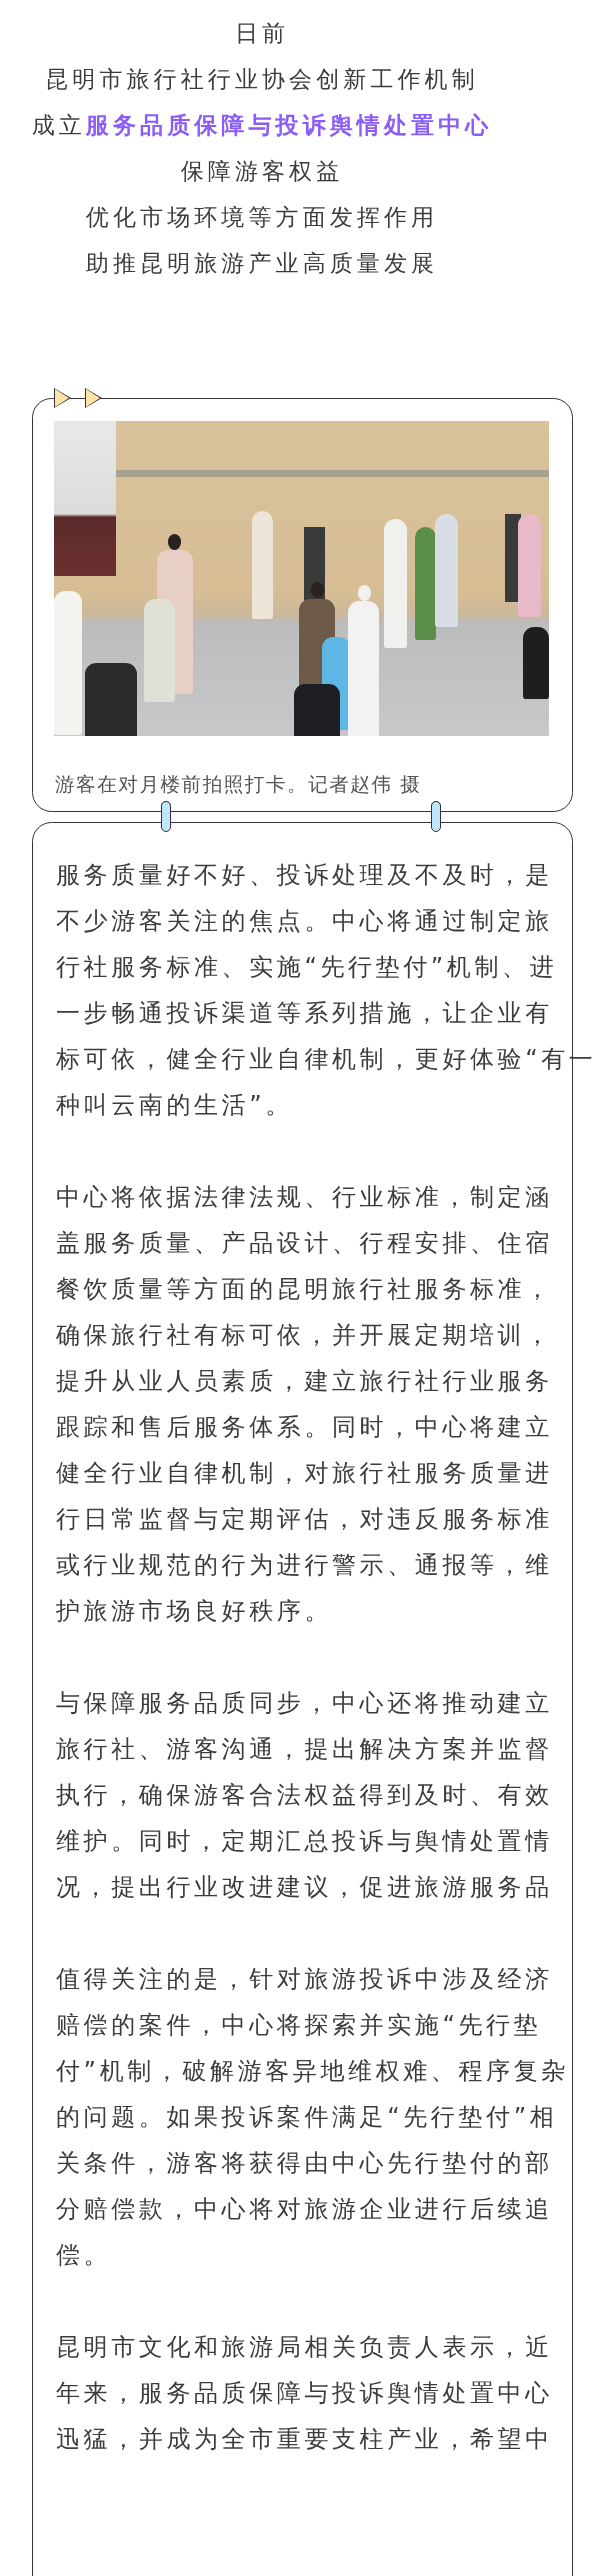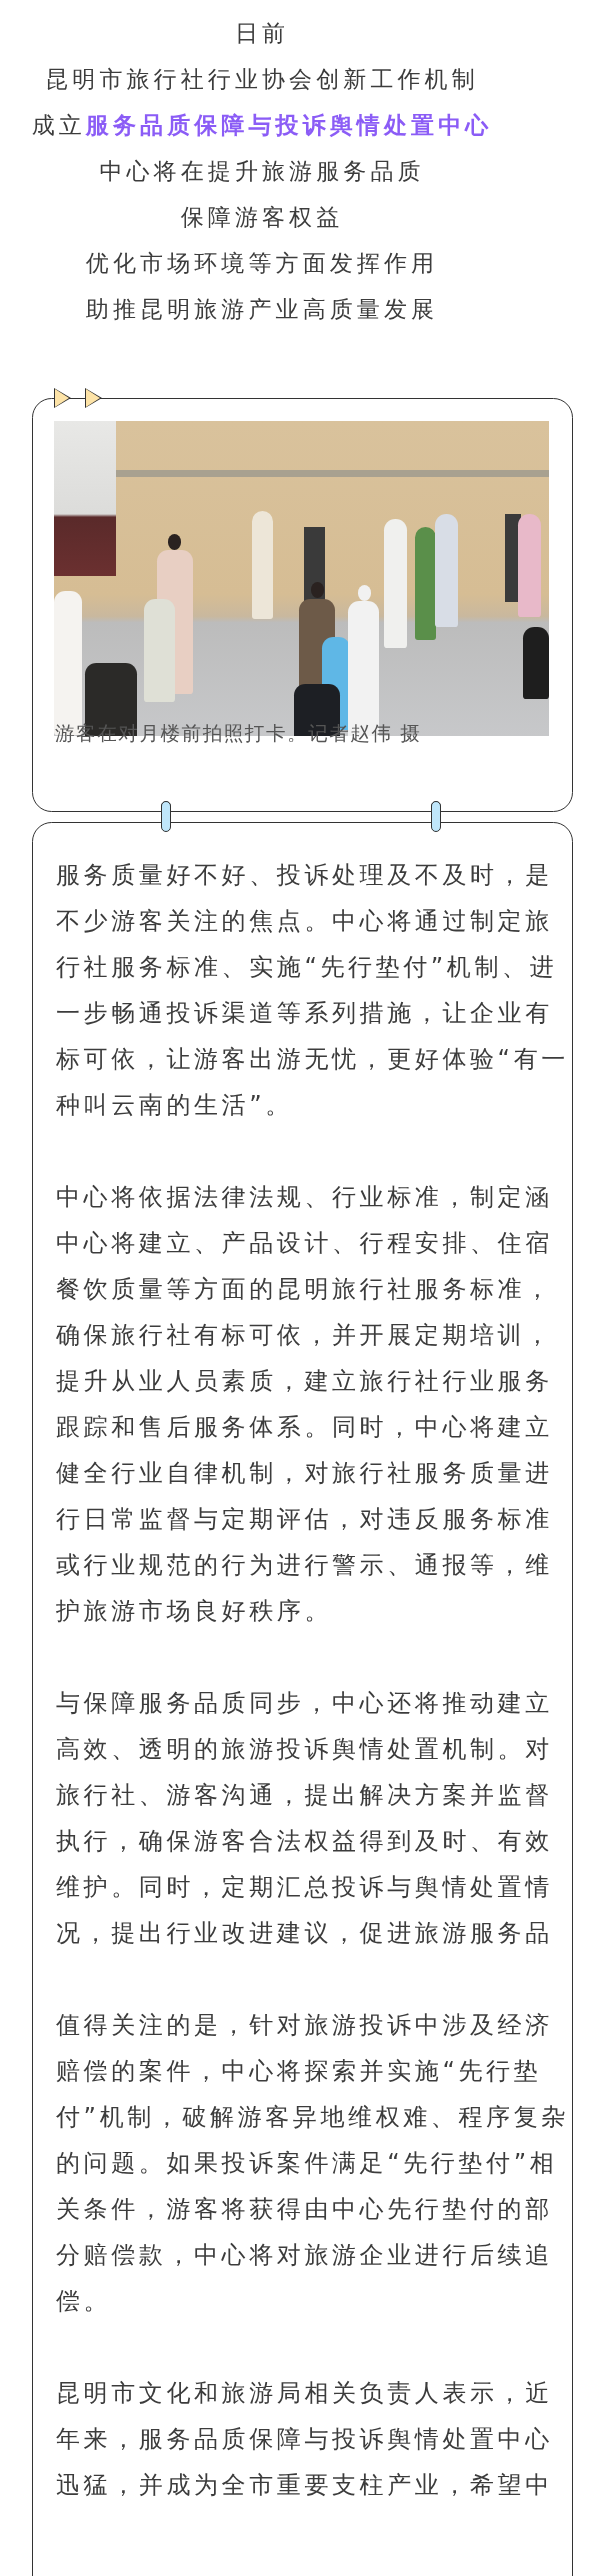--- a/index.html
+++ b/index.html
@@ -19,38 +19,37 @@
          border-top:9.3px solid transparent; border-bottom:9.3px solid transparent; border-left:14px solid #fde3a7; }
 
   .photo { position:absolute; left:54px; top:421px; width:495px; height:315px; overflow:hidden;
            background: linear-gradient(180deg, #d9c29c 0%, #d6bd94 55%, #c9b89e 62%, #bcbcbc 64%, #c7c8ca 100%); }
   .photo .bldg { position:absolute; left:0; top:0; width:62px; height:155px; background:linear-gradient(180deg,#e8e8e6 0%,#dcdcda 60%,#5a2a2a 62%,#6b3030 100%); }
   .photo .ledge { position:absolute; left:62px; top:49px; width:433px; height:7.2px; background:#a8a190; }
   .photo .door { position:absolute; width:20.6px; height:77px; background:#3a3a3a; }
   .photo .person { position:absolute; border-radius:11.3px 11.3px 3.1px 3.1px; }
   .photo .head { position:absolute; width:13.4px; height:15.5px; border-radius:50%; background:#2a2220; }
 
-  .caption { position:absolute; left:55px; top:721px; font-size:19.6px; color:#555555; letter-spacing:1.5px; white-space:nowrap; line-height:25px; }
+  .caption { position:absolute; left:55px; top:772px; font-size:19.6px; color:#555555; letter-spacing:1.5px; white-space:nowrap; line-height:25px; }
 
   .pill { position:absolute; top:801px; width:8.2px; height:29px; background:#bfe6fa; border:1.5px solid #333; border-radius:6.2px; }
 
   .body-text { position:absolute; left:56px; top:852px; width:495px; }
   .body-text .line { height:46px; line-height:46px; font-size:24px; letter-spacing:3.6px; white-space:nowrap; }
   .body-text .blank { height:46px; }
 </style>
 </head>
 <body>
 
 <div class="header">
   <div class="line">日前</div>
   <div class="line">昆明市旅行社行业协会创新工作机制</div>
   <div class="line">
     <span>成立</span><span class="hl">服务品质保障与投诉舆情处置中心</span>
   </div>
-  <div class="line">中心将在提升旅游服务品质</div>
   <div class="line">保障游客权益</div>
   <div class="line">优化市场环境等方面发挥作用</div>
   <div class="line">助推昆明旅游产业高质量发展</div>
 </div>
 
 <div class="card" id="card1"></div>
 <div class="tri" style="left:54px;"></div>
 <div class="tri" style="left:85px;"></div>
 
 <div class="photo" title="游客在对月楼前拍照打卡">
@@ -88,38 +87,37 @@
 
 <div class="pill" style="left:161px;"></div>
 <div class="pill" style="left:431px;"></div>
 
 <div class="body-text">
 
   <div class="line">服务质量好不好、投诉处理及不及时，是</div>
   <div class="line">不少游客关注的焦点。中心将通过制定旅</div>
   <div class="line">行社服务标准、实施“先行垫付”机制、进</div>
   <div class="line">一步畅通投诉渠道等系列措施，让企业有</div>
-  <div class="line">标可依，让游客出游无忧，更好体验“有一</div>
+  <div class="line">标可依，健全行业自律机制，更好体验“有一</div>
   <div class="line">种叫云南的生活”。</div>
   <div class="blank"></div>
 
   <div class="line">中心将依据法律法规、行业标准，制定涵</div>
-  <div class="line">中心将建立、产品设计、行程安排、住宿</div>
+  <div class="line">盖服务质量、产品设计、行程安排、住宿</div>
   <div class="line">餐饮质量等方面的昆明旅行社服务标准，</div>
   <div class="line">确保旅行社有标可依，并开展定期培训，</div>
   <div class="line">提升从业人员素质，建立旅行社行业服务</div>
   <div class="line">跟踪和售后服务体系。同时，中心将建立</div>
   <div class="line">健全行业自律机制，对旅行社服务质量进</div>
   <div class="line">行日常监督与定期评估，对违反服务标准</div>
   <div class="line">或行业规范的行为进行警示、通报等，维</div>
   <div class="line">护旅游市场良好秩序。</div>
   <div class="blank"></div>
 
   <div class="line">与保障服务品质同步，中心还将推动建立</div>
-  <div class="line">高效、透明的旅游投诉舆情处置机制。对</div>
   <div class="line">旅行社、游客沟通，提出解决方案并监督</div>
   <div class="line">执行，确保游客合法权益得到及时、有效</div>
   <div class="line">维护。同时，定期汇总投诉与舆情处置情</div>
   <div class="line">况，提出行业改进建议，促进旅游服务品</div>
   <div class="blank"></div>
 
   <div class="line">值得关注的是，针对旅游投诉中涉及经济</div>
   <div class="line">赔偿的案件，中心将探索并实施“先行垫</div>
   <div class="line">付”机制，破解游客异地维权难、程序复杂</div>
   <div class="line">的问题。如果投诉案件满足“先行垫付”相</div>

